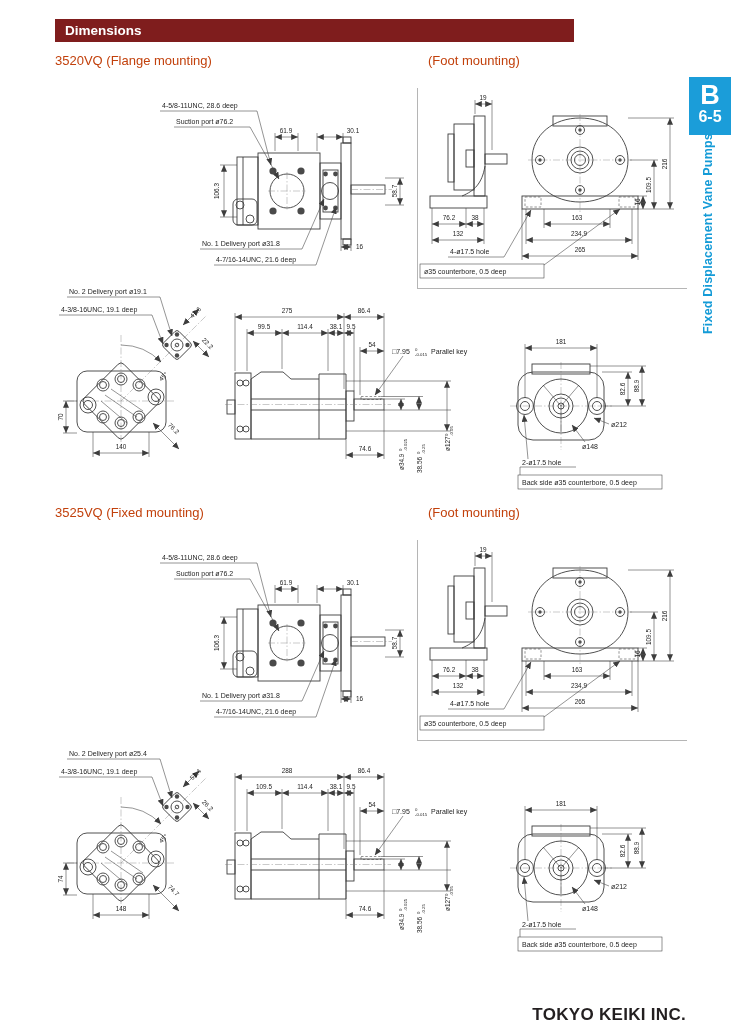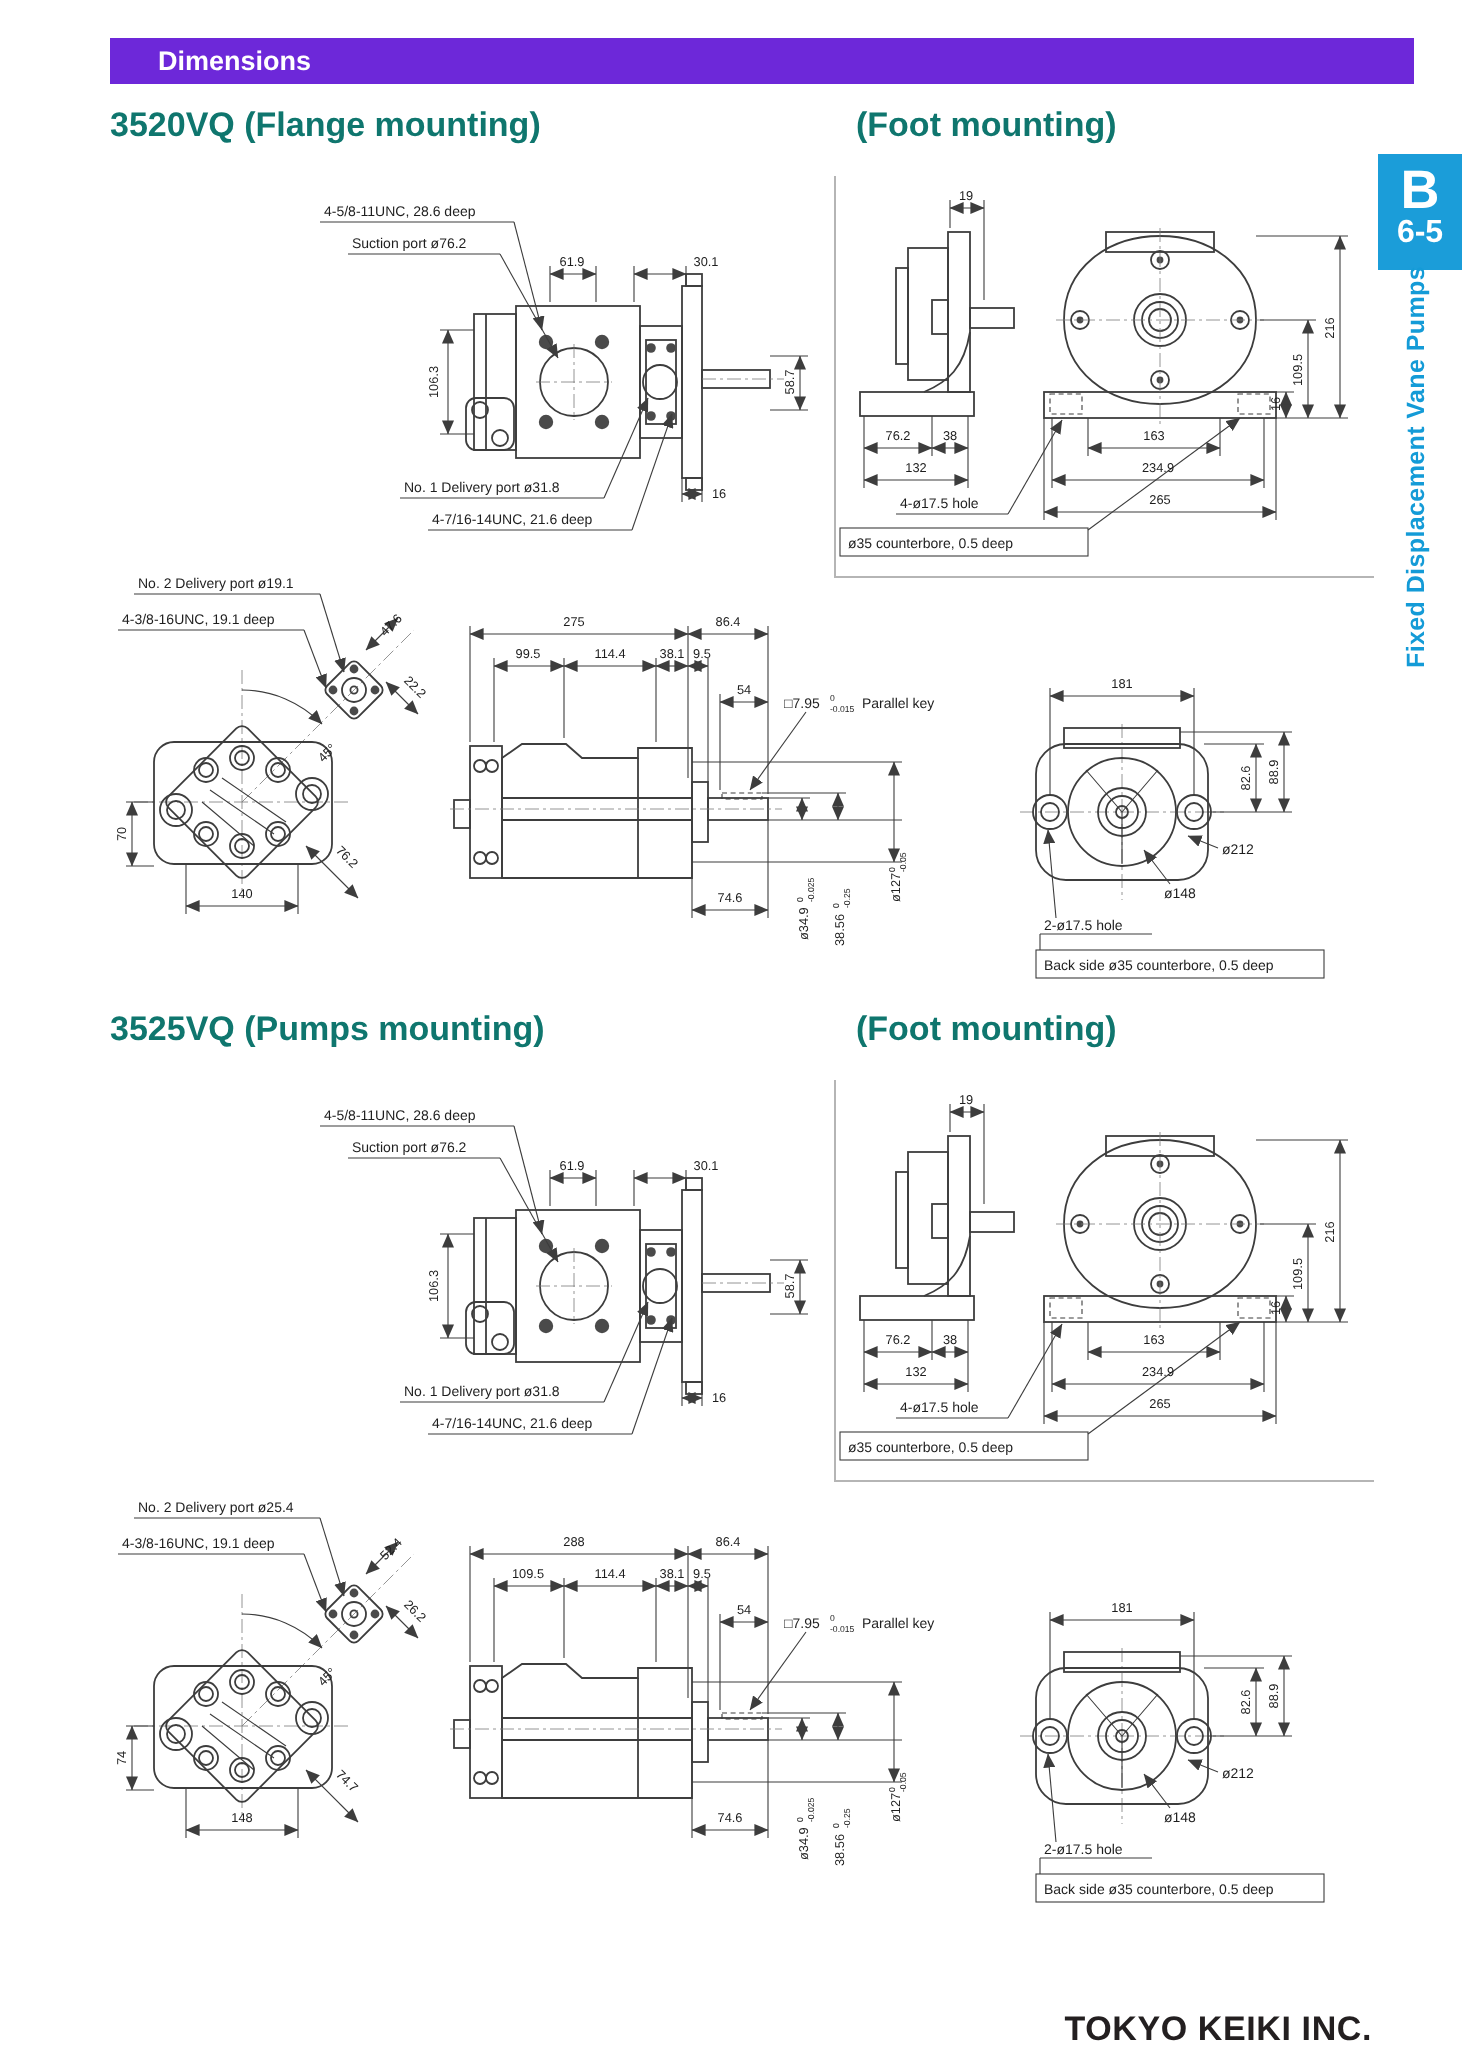--- a/index.html
+++ b/index.html
@@ -1,19 +1,19 @@
 <!DOCTYPE html>
 <html><head>
 <meta charset="utf-8">
 <style>
   html,body{margin:0;padding:0;background:#e8e8e8;font-family:"Liberation Sans",sans-serif;}
   .page{position:relative;width:731px;height:1033px;background:#ffffff;overflow:hidden;}
-  .titlebar{position:absolute;left:55px;top:19px;width:652px;height:23px;background:#6d28d9;color:#fff;
-    font-size:13.5px;font-weight:bold;line-height:23px;padding-left:24px;box-sizing:border-box;}
-  .h1{position:absolute;font-size:17px;font-weight:bold;color:#0f766e;white-space:nowrap;}
+  .titlebar{position:absolute;left:55px;top:19px;width:519px;height:23px;background:#7f1d1d;color:#fff;
+    font-size:13.5px;font-weight:bold;line-height:23px;padding-left:10px;box-sizing:border-box;}
+  .h1{position:absolute;font-size:13px;font-weight:normal;color:#c2410c;white-space:nowrap;}
   .tabB{position:absolute;left:689px;top:77px;width:42px;height:58px;background:#1B9DD9;color:#fff;text-align:center;}
   .tabB .bl{display:block;font-size:27px;font-weight:bold;line-height:30px;margin-top:3px;}
   .tabB .bn{display:block;font-size:16px;font-weight:bold;line-height:14px;}
   .sideLabel{position:absolute;left:701px;top:334px;transform:rotate(-90deg);transform-origin:0 0;
     white-space:nowrap;font-size:12.5px;font-weight:bold;color:#149BD7;letter-spacing:.2px;}
   .footer{position:absolute;right:45px;top:1005px;font-size:17px;font-weight:bold;color:#231f20;letter-spacing:.3px;}
   svg.fig{position:absolute;overflow:visible;}
   svg.cell{border-left:1px solid #b5b5b5;border-bottom:1px solid #b5b5b5;}
   .o{stroke:#3d3d3d;stroke-width:.9;fill:none;}
   .o2{stroke:#3d3d3d;stroke-width:.55;fill:none;}
@@ -328,21 +328,21 @@
       <text class="t" text-anchor="middle" transform="translate(141,58) rotate(-90)">88.9</text>
       <text class="l" x="113" y="99">ø212</text>
       <text class="l" x="84" y="121">ø148</text>
       <text class="l" x="24" y="137">2-ø17.5 hole</text>
       <rect class="o2" x="20" y="147" width="144" height="14"></rect>
       <text class="l" x="24" y="157">Back side ø35 counterbore, 0.5 deep</text>
     </svg>
   </section>
 
   <section>
-    <div class="h1" style="left:55px;top:505px">3525VQ (Pumps mounting)</div>
+    <div class="h1" style="left:55px;top:505px">3525VQ (Fixed mounting)</div>
     <div class="h1" style="left:428px;top:505px">(Foot mounting)</div>
 
     <svg class="fig" style="left:140px;top:545px" width="285" height="195" viewBox="0 0 285 195">
       <g class="o">
         <rect x="97" y="64" width="21" height="68"></rect>
           <line x1="103" y1="64" x2="103" y2="132"></line>
         <rect x="118" y="60" width="62" height="76"></rect>
           <circle cx="147" cy="98" r="17"></circle>
         <rect x="180" y="70" width="21" height="56"></rect>
           <rect x="183" y="77" width="15" height="42"></rect>

